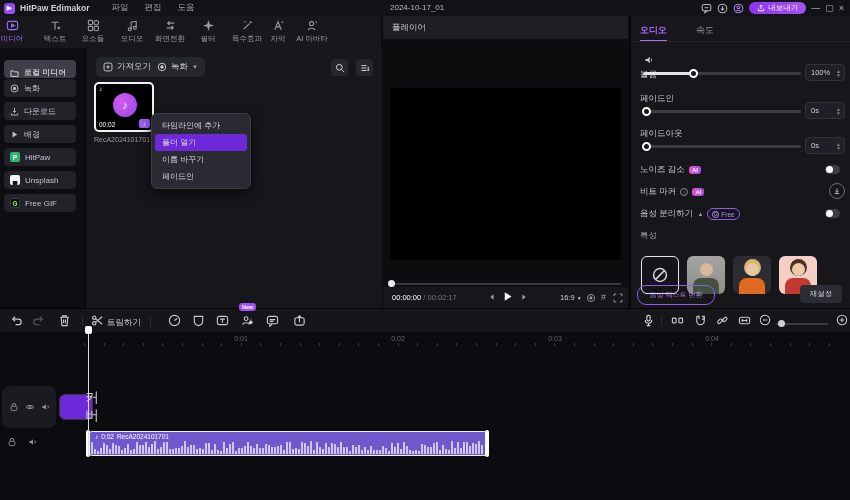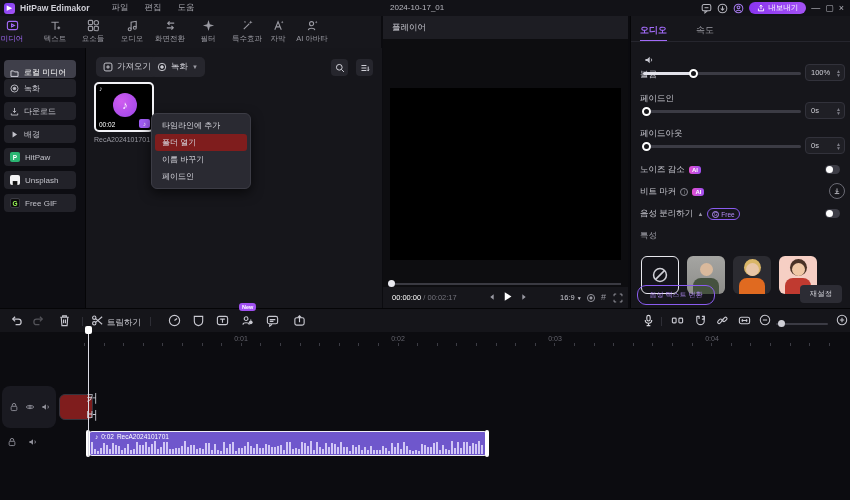--- a/index.html
+++ b/index.html
@@ -41,21 +41,21 @@
   .clip-note-circle{position:absolute;left:17px;top:9px;width:24px;height:24px;border-radius:50%;
                     background:radial-gradient(circle at 35% 35%,#d05cf0,#9a45e8);display:flex;align-items:center;justify-content:center;
                     color:#fff;font-size:11px;}
   .clip-dur{position:absolute;left:3px;bottom:2px;font-size:6.5px;color:#fff;}
   .clip-badge{position:absolute;right:2px;bottom:2px;width:11px;height:9px;border-radius:2px;background:#a05cf5;
               color:#fff;font-size:6px;display:flex;align-items:center;justify-content:center;}
   .clip-name{position:absolute;left:8px;top:88px;font-size:7px;color:#9a9aa3;}
   .ctx-menu{position:absolute;left:65px;top:65px;width:100px;background:#2a2a32;border:1px solid #3c3c45;
             border-radius:6px;box-shadow:0 4px 12px rgba(0,0,0,.6);padding:3px;z-index:20;box-sizing:border-box;}
   .ctx-item{height:17px;display:flex;align-items:center;padding:0 7px;border-radius:3px;color:#d5d5dc;font-size:8px;}
-  .ctx-item.active{background:#7f1d1d;}
+  .ctx-item.active{background:#6d28d9;}
   
   .player{position:absolute;left:383px;top:16px;width:245px;height:292px;background:#0d0d10;}
   .player-header{position:absolute;left:0;top:0;width:245px;height:23px;background:#1d1d23;
                  display:flex;align-items:center;padding-left:9px;box-sizing:border-box;color:#c8c8d0;font-size:8.5px;}
   .video-frame{position:absolute;left:7px;top:72px;width:231px;height:172px;background:#000;}
   .seekbar{position:absolute;left:7px;top:267px;width:231px;height:2px;background:#3a3a42;}
   .seek-knob{position:absolute;left:5px;top:264px;width:7px;height:7px;border-radius:50%;background:#e8e8ee;}
   .player-controls{position:absolute;left:0;top:271px;width:245px;height:21px;background:#16161b;}
   .timecode{position:absolute;left:9px;top:6px;font-size:7.5px;color:#fff;}
   .timecode .dim{color:#72727b;}
@@ -92,22 +92,22 @@
   .tl-ic{position:absolute;top:5px;}
   .tl-sep{position:absolute;top:8px;width:1px;height:9px;background:#2e2e36;}
   .split-label{position:absolute;left:107px;top:8px;font-size:8.5px;color:#cfcfd6;}
   .new-badge{position:absolute;left:239px;top:303px;padding:1px 3px;border-radius:3px;background:#a050f0;color:#fff;
              font-size:5.5px;font-weight:bold;z-index:5;}
   .tl-area{position:absolute;left:0;top:332px;width:850px;height:168px;background:#0c0c10;}
   .ruler-lbl{position:absolute;top:3px;transform:translateX(-50%);font-size:7px;color:#63636c;}
   .ruler-ticks{position:absolute;left:84px;top:11px;width:760px;height:3px;
       background:repeating-linear-gradient(90deg,#3c3c44 0 1px,transparent 1px 19.6px);}
   .track-header{position:absolute;left:2px;top:54px;width:54px;height:42px;background:#1a1a21;border-radius:8px;}
-  .cover-btn{position:absolute;left:59px;top:62px;width:28px;height:26px;border-radius:6px;background:#7f1d1d;
-             border:1px solid #34343d;color:#c8c8d0;font-size:12px;display:flex;align-items:center;justify-content:center;box-sizing:border-box;padding-left:32px;}
+  .cover-btn{position:absolute;left:59px;top:62px;width:28px;height:26px;border-radius:6px;background:#6d28d9;
+             border:1px solid #34343d;color:#c8c8d0;font-size:14px;display:flex;align-items:center;justify-content:center;box-sizing:border-box;padding-left:32px;}
   .audio-clip{position:absolute;left:88px;top:99px;width:400px;height:25px;background:#6f57cc;border:1px solid #f0f0f5;
               border-radius:4px;box-sizing:border-box;overflow:hidden;}
   .clip-label-row{position:absolute;left:6px;top:1px;font-size:6.5px;color:#fff;white-space:nowrap;display:flex;gap:3px;}
   .waveform{position:absolute;left:2px;bottom:1px;width:394px;height:13px;display:flex;align-items:flex-end;gap:1px;}
   .waveform i{display:block;width:2px;background:rgba(232,226,255,.8);}
   .clip-handle{position:absolute;top:98px;width:4px;height:27px;background:#fff;border-radius:2px;z-index:6;}
   .playhead-line{position:absolute;left:88px;top:332px;width:1px;height:124px;background:#dcdce4;z-index:7;}
   .playhead-head{position:absolute;left:85px;top:326px;width:7px;height:8px;background:#fff;border-radius:2px;z-index:8;}
 </style>
 </head>

